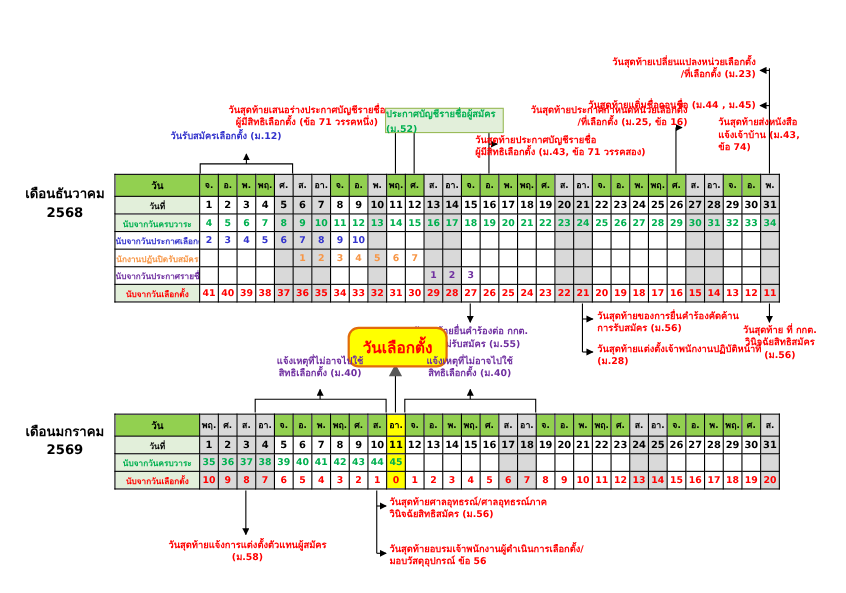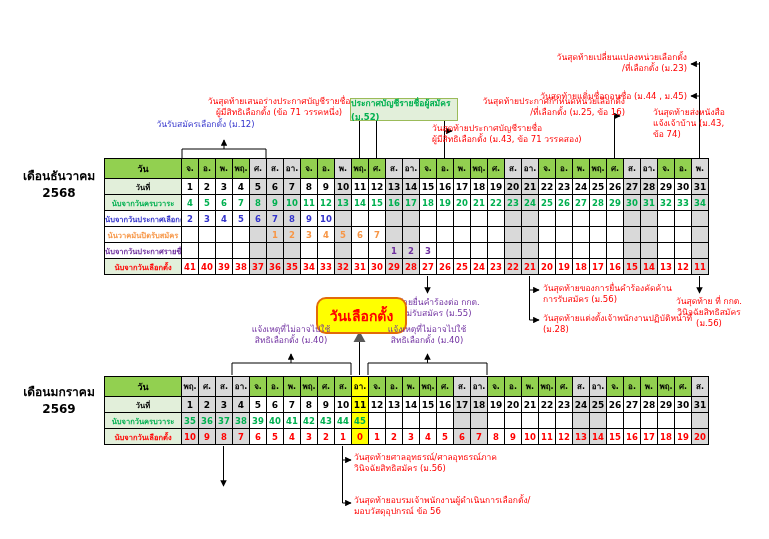--- a/index.html
+++ b/index.html
@@ -26,21 +26,21 @@
   .row-date td.lbl,.row-green td.lbl,.row-red td.lbl{background:#E2EFDA;}
   .row-blue td.lbl,.row-orange td.lbl,.row-purple td.lbl{background:#FFFFFF;}
   .cal th.hol,.cal td.hol{background:#D9D9D9;}
   .cal th.ele,.cal td.ele{background:#FFFF00;}
 
   .month-label{position:absolute;left:14px;width:90px;text-align:center;
                font-size:12px;font-weight:bold;color:#000;line-height:1.4;}
   #dec-label{top:168px;}
   #jan-label{top:384px;}
 
-  .ann{position:absolute;font-size:8.5px;font-weight:normal;line-height:1.32;white-space:pre-line;}
+  .ann{position:absolute;font-size:8.5px;font-weight:bold;line-height:1.32;white-space:pre-line;}
   .red{color:#FF0000;}
   .purple{color:#7030A0;}
   .blue{color:#3333CC;}
   .t-c{text-align:center;}
   .t-l{text-align:left;}
   .t-r{text-align:right;}
 
   .green-box{position:absolute;background:#E2EFDA;border:1px solid #9BBB59;color:#00B050;
              font-size:8.5px;font-weight:bold;display:flex;align-items:center;justify-content:center;}
   .election-box{position:absolute;background:#FFFF00;border:2px solid #E26B0A;border-radius:10px;
@@ -275,21 +275,21 @@
           <td class=""></td>
           <td class=""></td>
           <td class=""></td>
           <td class="hol"></td>
           <td class="hol"></td>
           <td class=""></td>
           <td class=""></td>
           <td class="hol"></td>
         </tr>
         <tr class="row-orange">
-          <td class="lbl">นันวาคมันปิดรับสมัคร</td>
+          <td class="lbl">นักงานปฏันปิดรับสมัคร</td>
           <td class=""></td>
           <td class=""></td>
           <td class=""></td>
           <td class=""></td>
           <td class="hol"></td>
           <td class="hol">1</td>
           <td class="hol">2</td>
           <td class="">3</td>
           <td class="">4</td>
           <td class="hol">5</td>
@@ -583,18 +583,20 @@
 (ม.28)</div>
   <div class="ann red t-c" style="left:656px;top:296px;width:106px;">วันสุดท้าย ที่ กกต.
 วินิจฉัยสิทธิสมัคร
 (ม.56)</div>
   <div class="election-box" style="left:316px;top:297px;width:87px;height:33px;">วันเลือกตั้ง</div>
   <div class="ann purple t-c" style="left:226px;top:324px;width:130px;">แจ้งเหตุที่ไม่อาจไปใช้
 สิทธิเลือกตั้ง (ม.40)</div>
   <div class="ann purple t-c" style="left:362px;top:324px;width:130px;">แจ้งเหตุที่ไม่อาจไปใช้
 สิทธิเลือกตั้ง (ม.40)</div>
 
+  <div class="ann red t-c" style="left:125px;top:491px;width:200px;">วันสุดท้ายแจ้งการแต่งตั้งตัวแทนผู้สมัคร
+(ม.58)</div>
   <div class="ann red t-l" style="left:354px;top:452px;width:195px;">วันสุดท้ายศาลอุทธรณ์/ศาลอุทธรณ์ภาค
 วินิจฉัยสิทธิสมัคร (ม.56)</div>
   <div class="ann red t-l" style="left:354px;top:495px;width:255px;">วันสุดท้ายอบรมเจ้าพนักงานผู้ดำเนินการเลือกตั้ง/
 มอบวัสดุอุปกรณ์ ข้อ 56</div>
 
 </div>
 
 </body></html>

